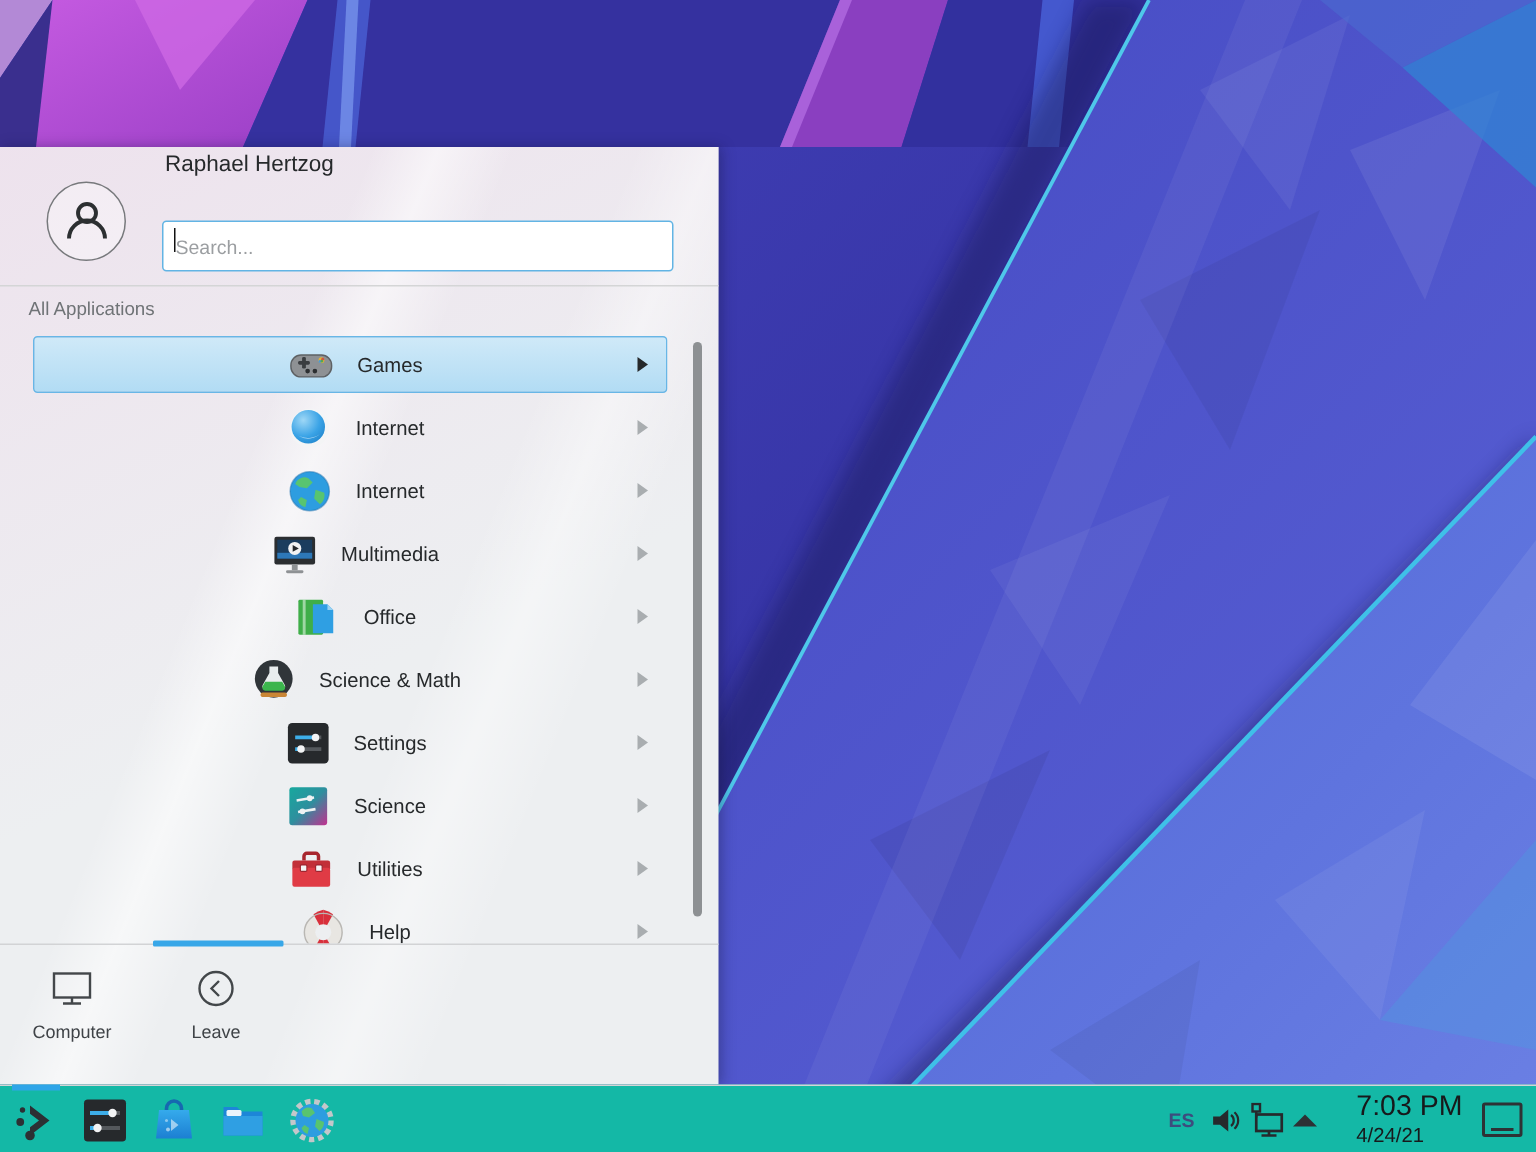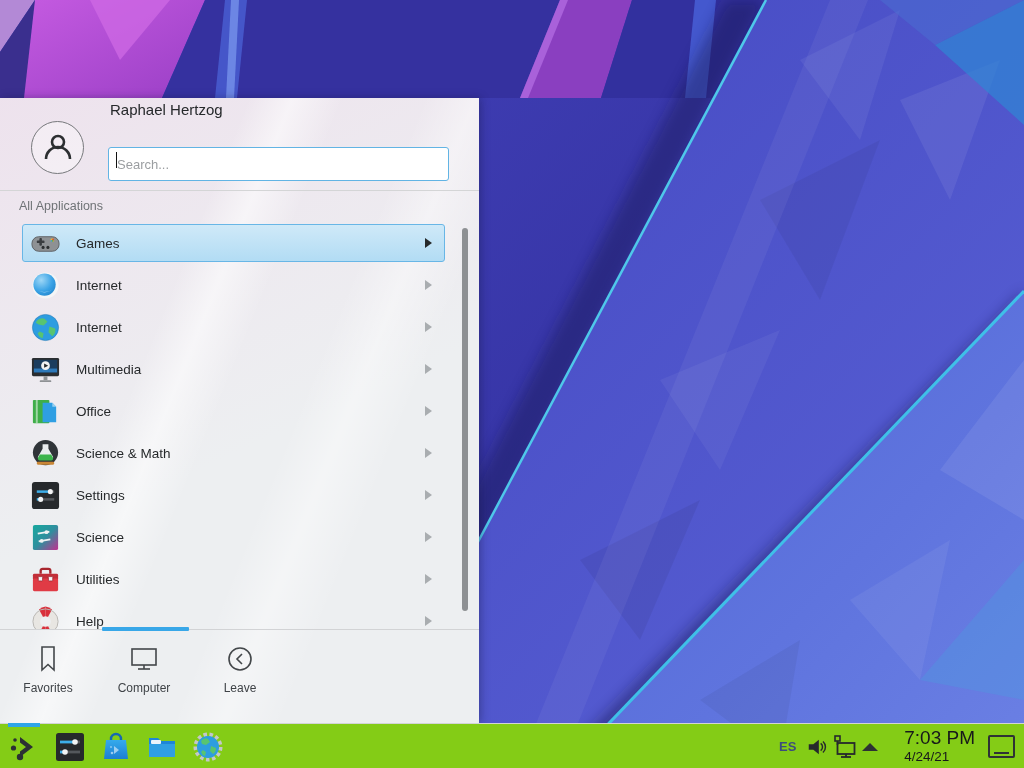--- a/index.html
+++ b/index.html
@@ -27,21 +27,21 @@
   .search-wrap input { width:100%; height:100%; border:1px solid #62b4e4; border-radius:3px;
     background:#ffffff; padding:16px 8px; font-size:13px; color:#232629;
     font-family:"Liberation Sans", sans-serif; outline:none; }
   .search-wrap input::placeholder { color:#9b9ea1; }
   .search-caret { position:absolute; left:8px; top:5px; width:1px; height:16px; background:#111; }
   .hdr-divider { position:absolute; left:0; right:0; top:92px; height:1px; background:#d4d5d6; }
   .section-label { position:absolute; left:19px; top:101px; font-size:12.5px; color:#6f7376; }
 
   .cat-list { position:absolute; left:22px; top:126px; width:423px; height:405px; overflow:hidden; }
   .cat-item { position:relative; height:38px; margin-bottom:4px; display:flex; align-items:center;
-    padding-left:7px; border:1px solid transparent; border-radius:3px; cursor:pointer; }
+    padding-left:7px; border:1px solid transparent; border-radius:3px; cursor:pointer;justify-content:center; }
   .cat-item.selected { border-color:#68b6e6;
     background:linear-gradient(180deg,#cfe9f8,#b2dcf4); }
   .cat-icon { width:31px; height:31px; margin-right:15px; flex:0 0 31px; }
   .cat-label { font-size:13.5px; color:#26292b; }
   .cat-arrow { position:absolute; right:12px; top:50%; margin-top:-5px; width:0; height:0;
     border-left:7px solid #a9adb0; border-top:5px solid transparent; border-bottom:5px solid transparent; }
   .cat-item.selected .cat-arrow { border-left-color:#26292b; }
 
   .scrollbar { position:absolute; right:11px; top:130px; width:6px; height:383px;
     background:#8d9093; border-radius:3px; cursor:pointer; }
@@ -50,21 +50,21 @@
     border-top:1px solid #d2d3d5; display:flex; }
   .tab { width:96px; display:flex; flex-direction:column; align-items:center;
     padding-top:13px; cursor:pointer; }
   .tab-ico { width:32px; height:32px; }
   .tab-label { margin-top:6px; font-size:12px; color:#3f4347; }
   .active-line { position:absolute; left:102px; top:529px; width:87px; height:4px;
     background:#38a7e8; border-radius:1px; z-index:2; }
 
   
   .taskbar { position:absolute; left:0; top:723px; width:1024px; height:45px;
-    background:#84cc16; border-top:1px solid #d3d4d5; }
+    background:#14b8a6; border-top:1px solid #d3d4d5; }
   .task-indicator { position:absolute; left:8px; top:-1px; width:32px; height:4px; background:#2ea5e8; }
   .tb-icon { position:absolute; top:7px; width:32px; height:32px; cursor:pointer; }
   .tray-text { position:absolute; left:779px; top:15px; font-size:13px; font-weight:bold;
     color:#3d4c7e; cursor:pointer; }
   .tray-ico { position:absolute; cursor:pointer; }
   .caret-up { position:absolute; left:862px; top:19px; width:0; height:0;
     border-left:8px solid transparent; border-right:8px solid transparent;
     border-bottom:8px solid #2d3134; cursor:pointer; }
   .clock { position:absolute; right:49px; top:3px; text-align:left; cursor:pointer; color:#17191b; }
   .clock .time { font-size:19px; line-height:22px; }
@@ -312,26 +312,20 @@
         <span class="cat-arrow"></span>
       </div>
 
     </div>
 
     <div class="scrollbar"></div>
 
     <div class="active-line"></div>
     <div class="tabbar">
 
-      <div class="tab">
-        <svg class="tab-ico" viewBox="0 0 32 32">
-          <path d="M10 4 h12 v23 l-6 -5.5 -6 5.5z" fill="none" stroke="#43474a" stroke-width="1.6"></path>
-        </svg>
-        <span class="tab-label">Favorites</span>
-      </div>
 
 
       <div class="tab">
         <svg class="tab-ico" viewBox="0 0 32 32">
           <rect x="4" y="6" width="24" height="16" fill="none" stroke="#43474a" stroke-width="1.6"></rect>
           <line x1="16" y1="22" x2="16" y2="26" stroke="#43474a" stroke-width="1.6"></line>
           <line x1="10" y1="26" x2="22" y2="26" stroke="#43474a" stroke-width="1.6"></line>
         </svg>
         <span class="tab-label">Computer</span>
       </div>

